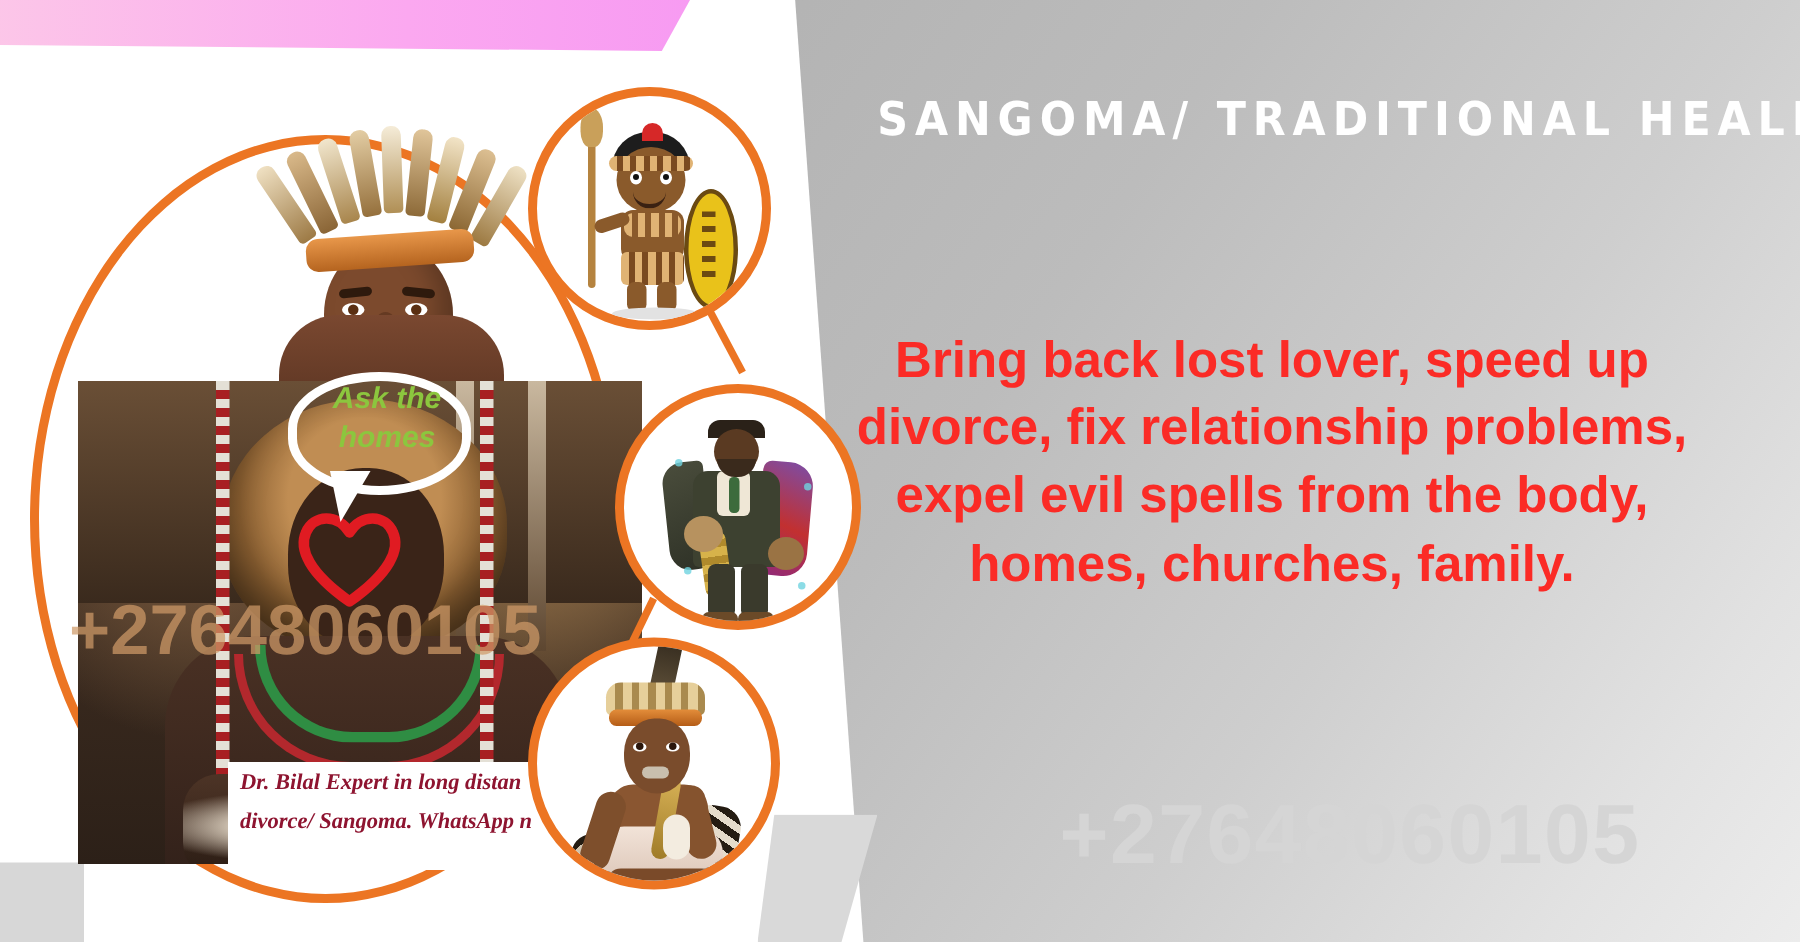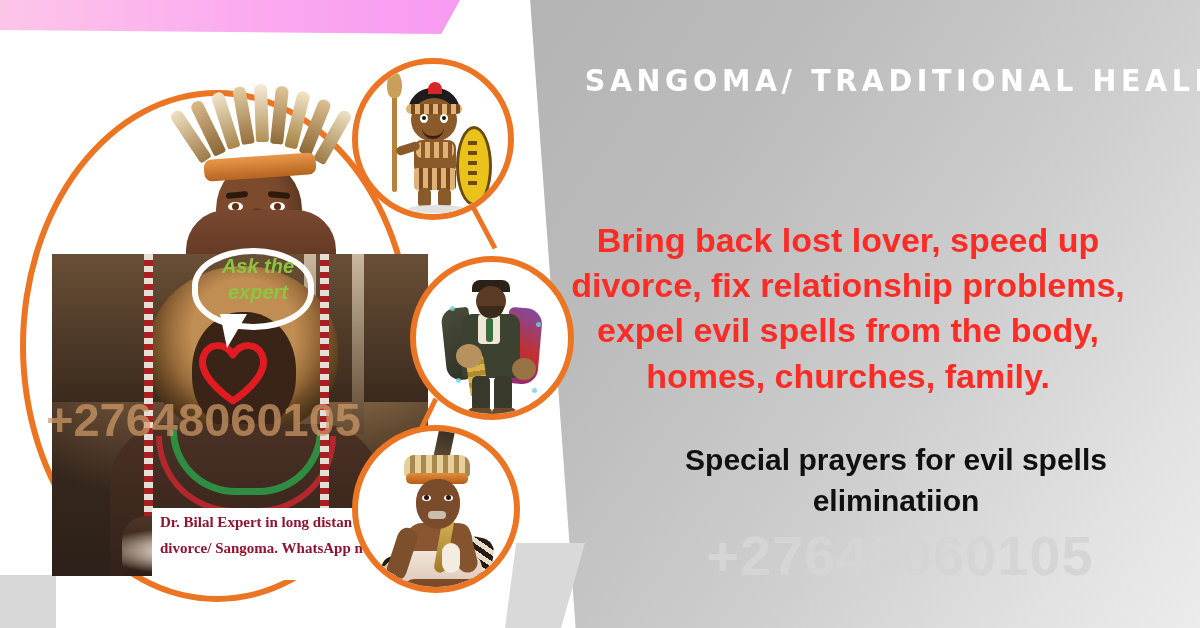--- a/index.html
+++ b/index.html
@@ -198,21 +198,21 @@
     font-size:47px;letter-spacing:0px;color:rgba(206,154,104,.72);
     white-space:nowrap;
   }
 
   .caption{
     position:absolute;left:152px;top:508px;width:270px;height:72px;
     background:#ffffff;overflow:hidden;
   }
   .caption p{
     margin:0;padding:4px 0 0 8px;
-    font-family:"Liberation Serif",serif;font-weight:700;
+    font-family:"Liberation Serif",serif;font-style:italic;font-weight:700;
     font-size:15px;line-height:1.45;color:#8e1430;white-space:nowrap;
   }
 
   
   .circ{position:absolute;border:6px solid #ec7523;border-radius:50%;background:#ffffff;overflow:hidden;}
   .c1{left:352px;top:58px;width:150px;height:150px;}
   .c2{left:410px;top:256px;width:152px;height:152px;}
   .c3{left:352px;top:425px;width:156px;height:156px;}
 
   .connector{position:absolute;border-top:5px solid #ec7523;transform-origin:0 0;}
@@ -339,21 +339,21 @@
 
   <div class="heart">
     <svg width="74" height="68" viewBox="0 0 74 68">
       <path d="M37 63 C 10 44, 3 28, 8 17 C 13 5, 29 4, 37 17 C 45 4, 61 5, 66 17 C 71 28, 64 44, 37 63 Z" fill="none" stroke="#e01b22" stroke-width="7" stroke-linejoin="round"></path>
     </svg>
   </div>
 
   <div class="bubble">
     <div class="tail"></div>
     <div class="body"></div>
-    <div class="txt">Ask the expert</div>
+    <div class="txt">Ask the homes</div>
   </div>
 
   <div class="wm-left">+27648060105</div>
 
   <div class="caption">
     <p>Dr. Bilal Expert in long distan</p>
     <p>divorce/ Sangoma. WhatsApp n</p>
   </div>
 
   <div class="connector" style="left:470px;top:196px;width:58px;transform:rotate(62deg);"></div>
@@ -431,16 +431,15 @@
         </div>
       <div class="ey" style="left:86px;top:64px;">
           <i></i>
         </div>
       <div class="mo"></div>
     </div>
   </div>
 
   <div class="kicker">SANGOMA/ TRADITIONAL HEALER</div>
   <div class="redblock">Bring back lost lover, speed up divorce, fix relationship problems, expel evil spells from the body, homes, churches, family.</div>
-  <div class="blackblock">Special prayers for  evil spells eliminatiion</div>
   <div class="watermark-right">+27648060105</div>
 
 </div>
 
 </body></html>

